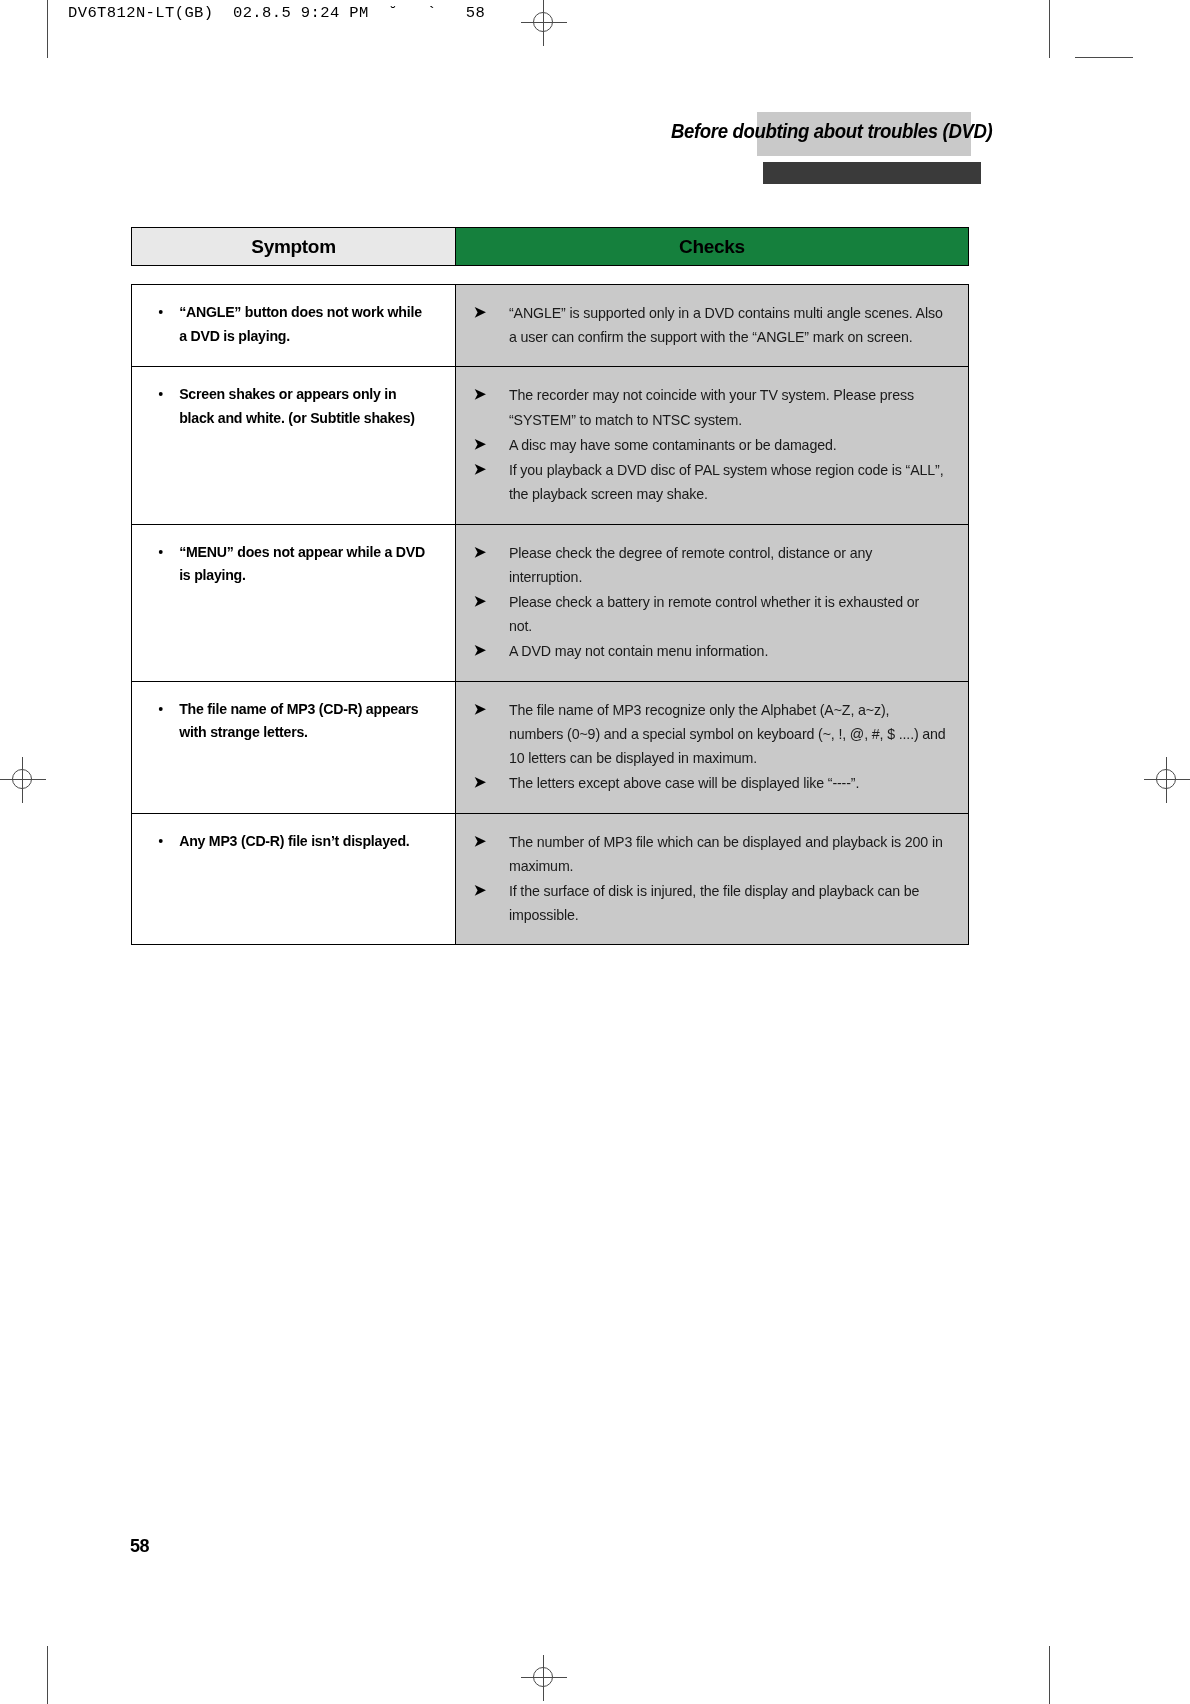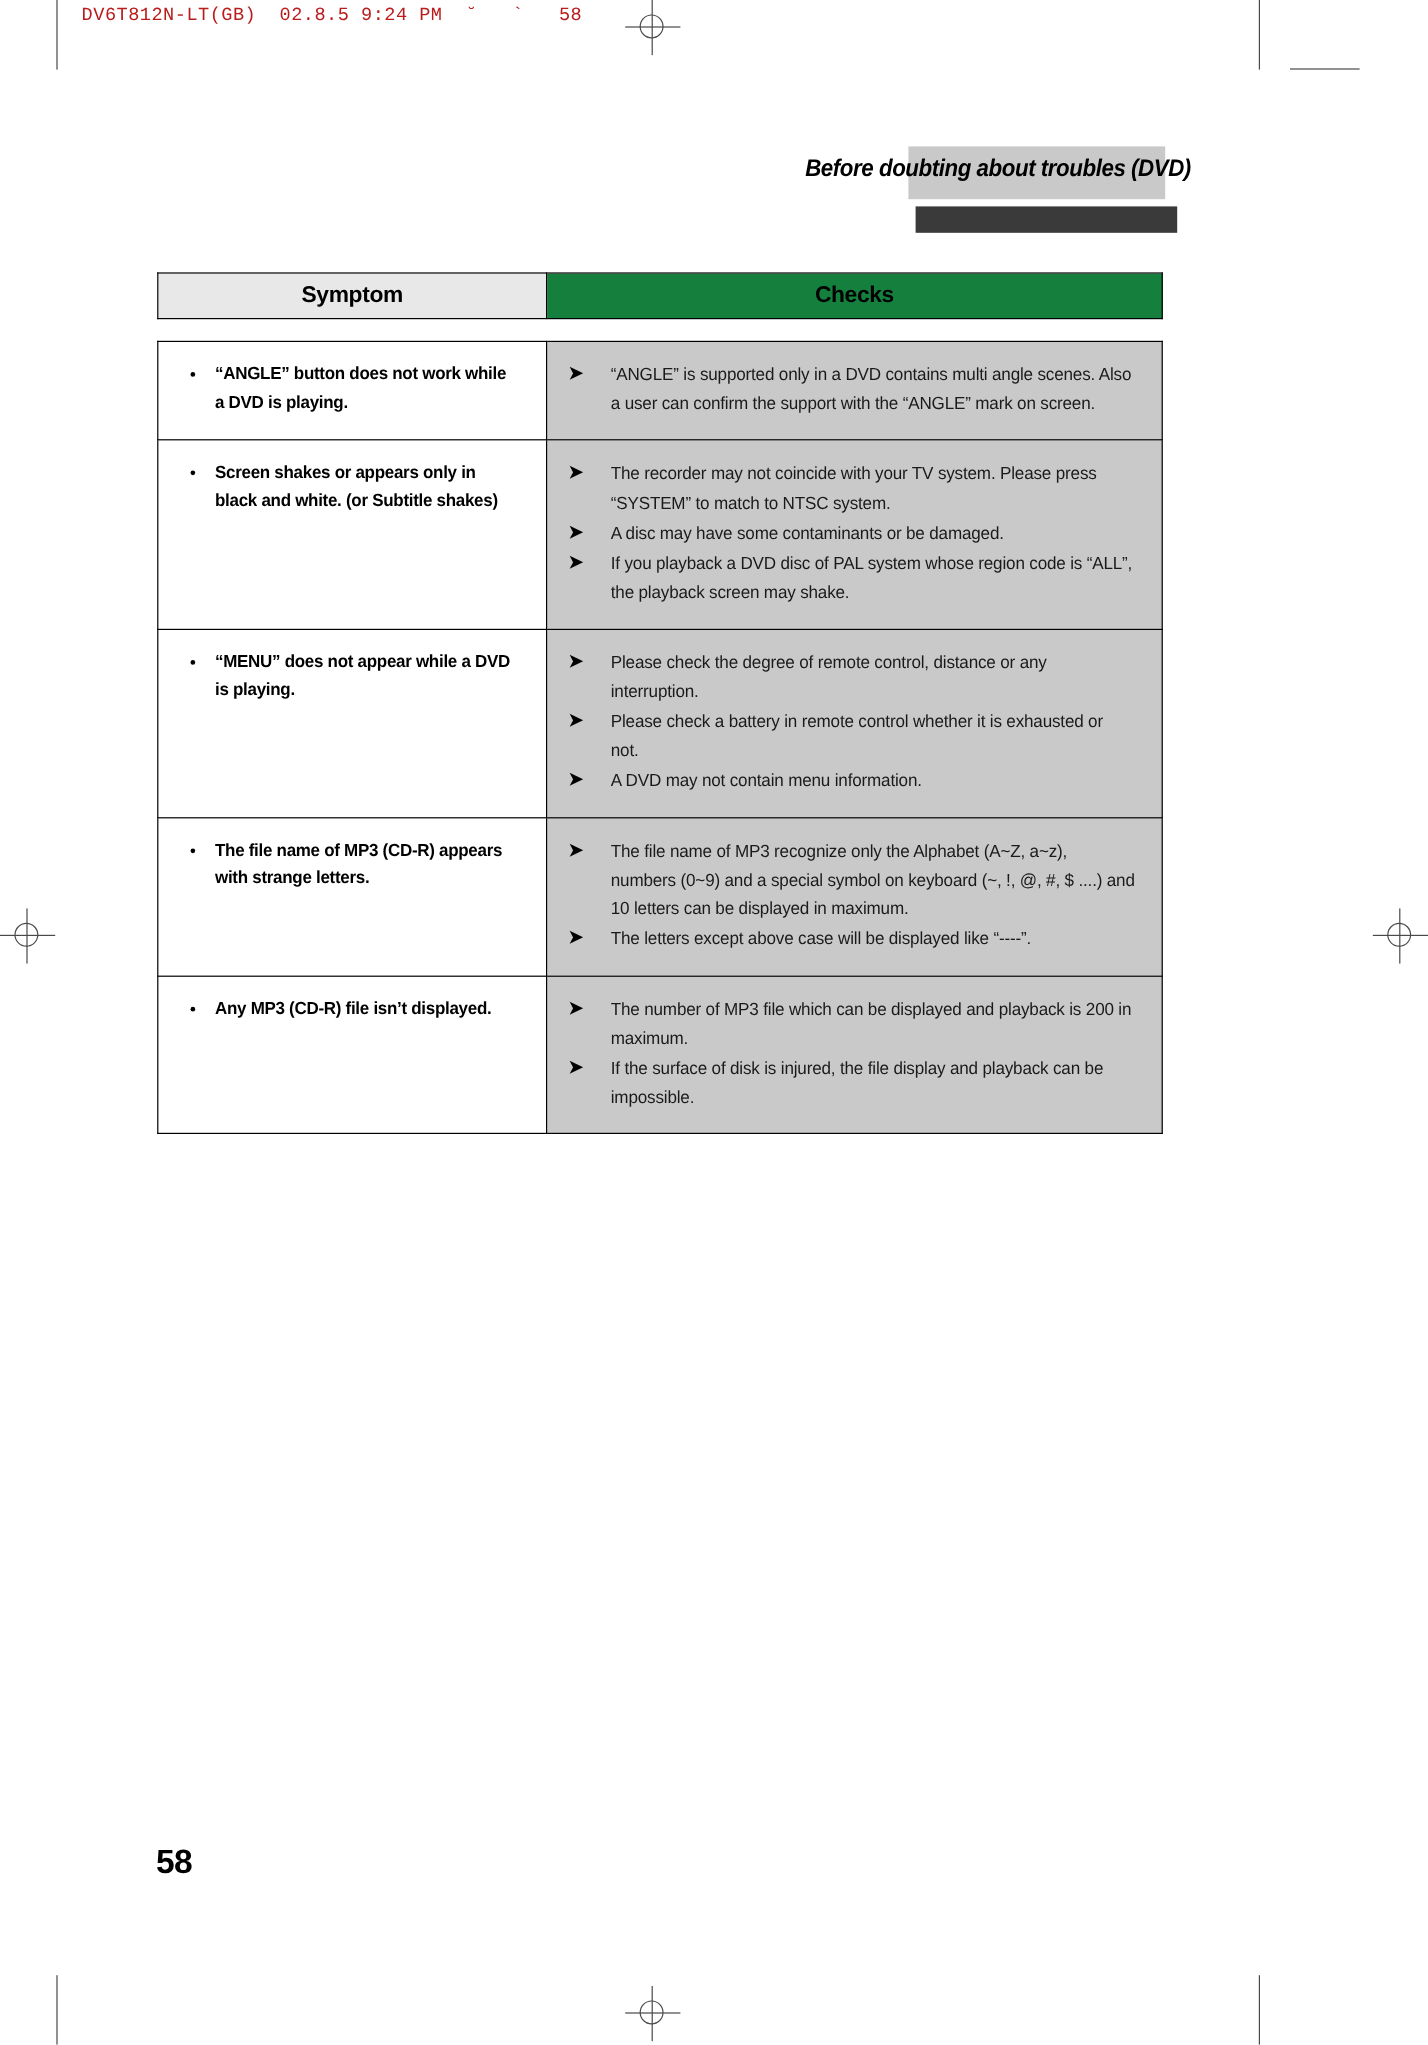--- a/index.html
+++ b/index.html
@@ -55,29 +55,29 @@
   .crop.h { height: 1px; width: 58px; }
 
   
   .slug {
     position: absolute;
     left: 68px;
     top: 4px;
     font-family: "Liberation Mono", monospace;
     font-size: 15.5px;
     letter-spacing: 0.4px;
-    color: #b91c1c;
+    color: #000000;
     white-space: pre;
   }
 
   
   .title-block {
     position: absolute;
     left: 757px;
-    top: 122px;
+    top: 112px;
     width: 224px;
     height: 88px;
   }
   .title-shadow {
     position: absolute;
     left: 6px;
     top: 50px;
     width: 218px;
     height: 22px;
     background: #3a3a3a;
@@ -195,21 +195,21 @@
     line-height: 1.66;
     color: #000;
     font-weight: bold;
   }
 
   
   .pageno {
     position: absolute;
     left: 130px;
     top: 1536px;
-    font-size: 28px;
+    font-size: 18px;
     font-weight: bold;
     color: #000;
     letter-spacing: -0.5px;
   }
 </style>
 </head>
 <body>
 
 <div class="reg-mark reg-top">
   <div class="vline"></div>

